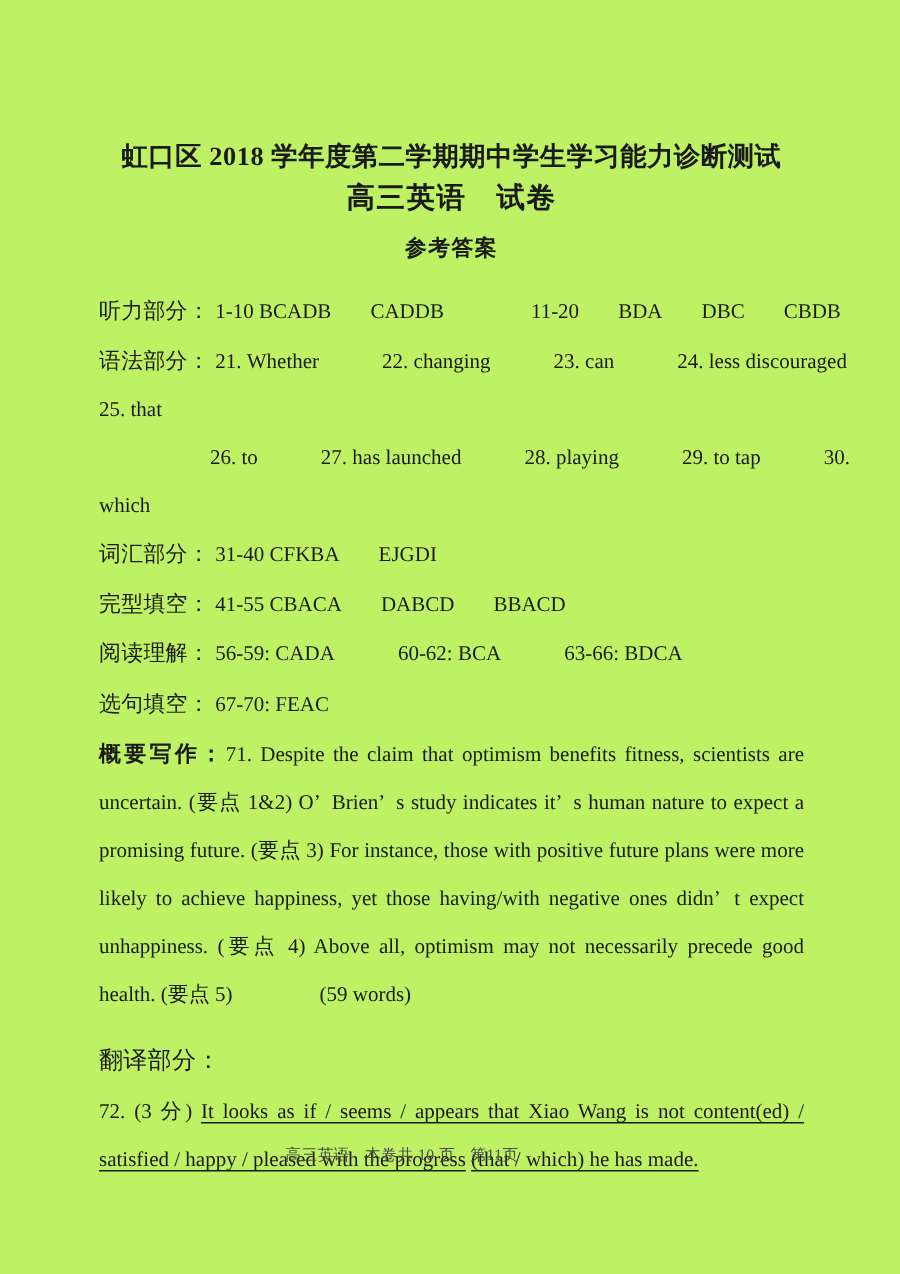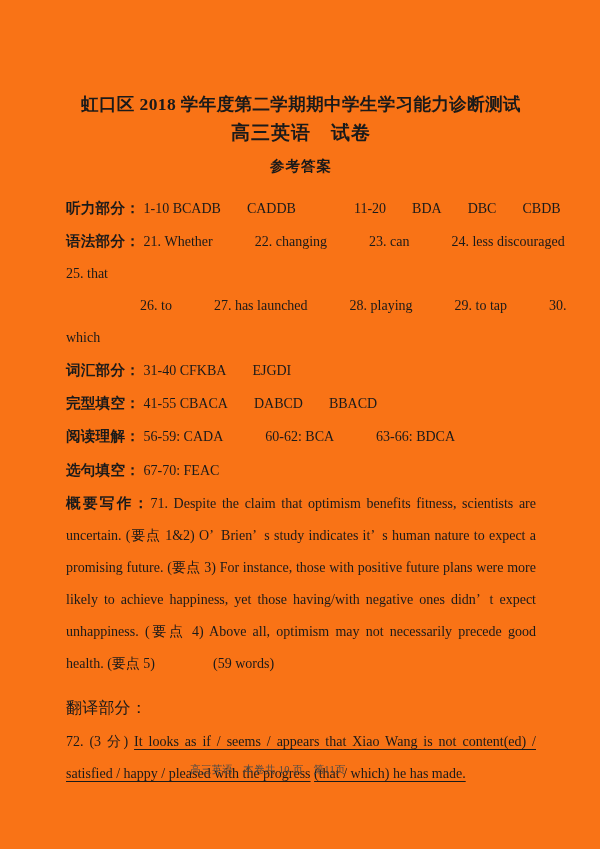--- a/index.html
+++ b/index.html
@@ -13,21 +13,21 @@
     position: relative;
     font-family: "Liberation Serif", "DejaVu Serif", serif;
     color: #1a1a1a;
     overflow: hidden;
   }
   .page {
     position: absolute;
     left: 0; top: 0;
     width: 600px;
     height: 849px;
-    background: #f97316;
+    background: #bef264;
   }
   .content {
     position: absolute;
     left: 66px;
     top: 92px;
     width: 470px;
   }
 
   
   .title-1 {
@@ -57,21 +57,21 @@
   }
 
   
   .row {
     font-size: 14.2px;
     line-height: 2.28;
     margin: 0;
     white-space: nowrap;
   }
   .lbl {
-    font-weight: bold;
+    font-weight: normal;
     font-size: 14.6px;
     letter-spacing: 0.2px;
   }
   .val { font-size: 14px; }
 
   .sp-s  { display: inline-block; width: 10px; }
   .sp-m  { display: inline-block; width: 26px; }
   .sp-l  { display: inline-block; width: 42px; }
   .sp-xl { display: inline-block; width: 58px; }
 

